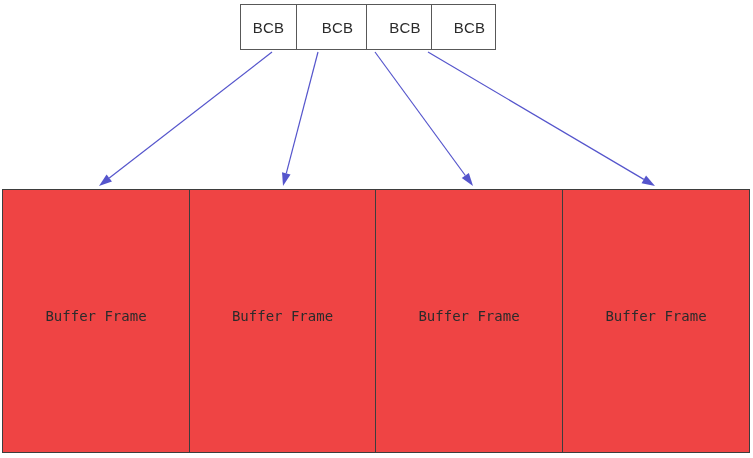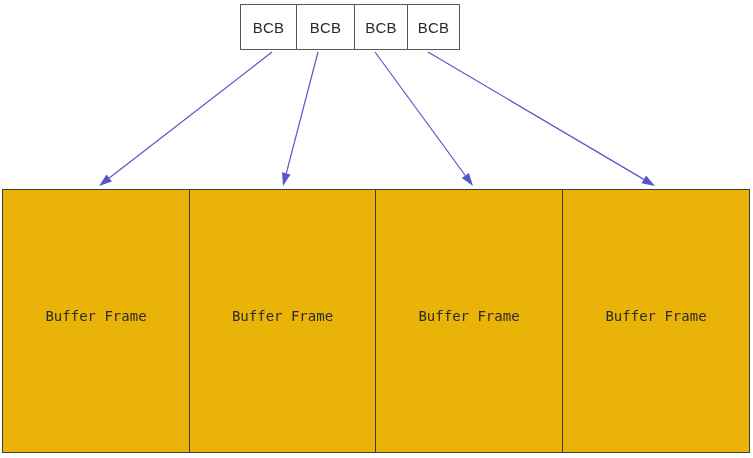--- a/index.html
+++ b/index.html
@@ -18,20 +18,21 @@
   
   #bcb-row {
     position: absolute;
     left: 240px;
     top: 4px;
     height: 46px;
     display: flex;
     box-sizing: border-box;
     border: 1px solid #585858;
     background: #ffffff;
+    gap: 12px;
   }
   .bcb-cell {
     box-sizing: border-box;
     height: 100%;
     display: flex;
     align-items: center;
     justify-content: center;
     border-right: 1px solid #585858;
     background: #ffffff;
     font-family: "Liberation Sans", sans-serif;
@@ -55,21 +56,21 @@
     display: flex;
     box-sizing: border-box;
     border: 1px solid #3d3d3d;
     background: #ffffff;
   }
   .buffer-frame {
     box-sizing: border-box;
     height: 100%;
     position: relative;
     border-right: 1px solid #3d3d3d;
-    background: #eab308;
+    background: #ef4444;
   }
   .buffer-frame:last-child { border-right: none; }
   .bf-w187 { width: 187px; }
   .bf-w186 { width: 186px; }
   .bf-w187b { width: 187px; }
   .bf-w186b { width: 186px; }
   .bf-label {
     position: absolute;
     left: 0;
     right: 0;

